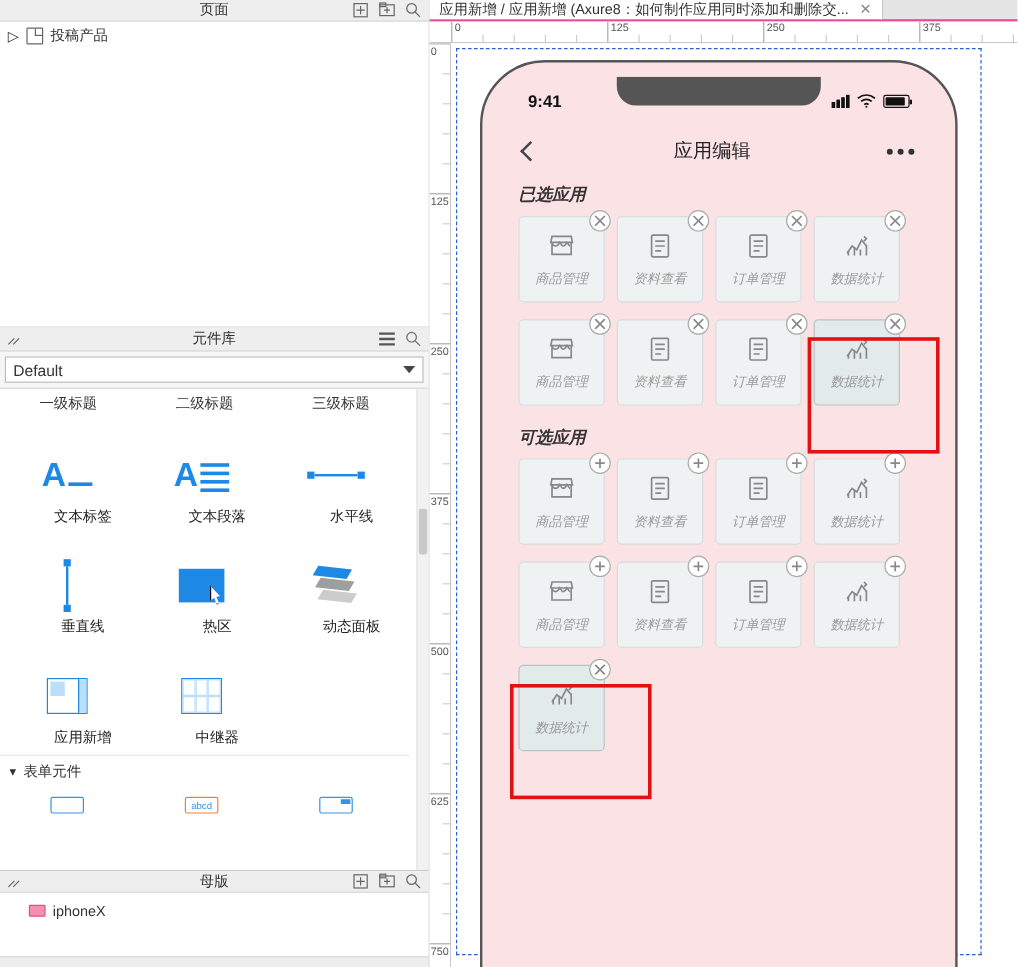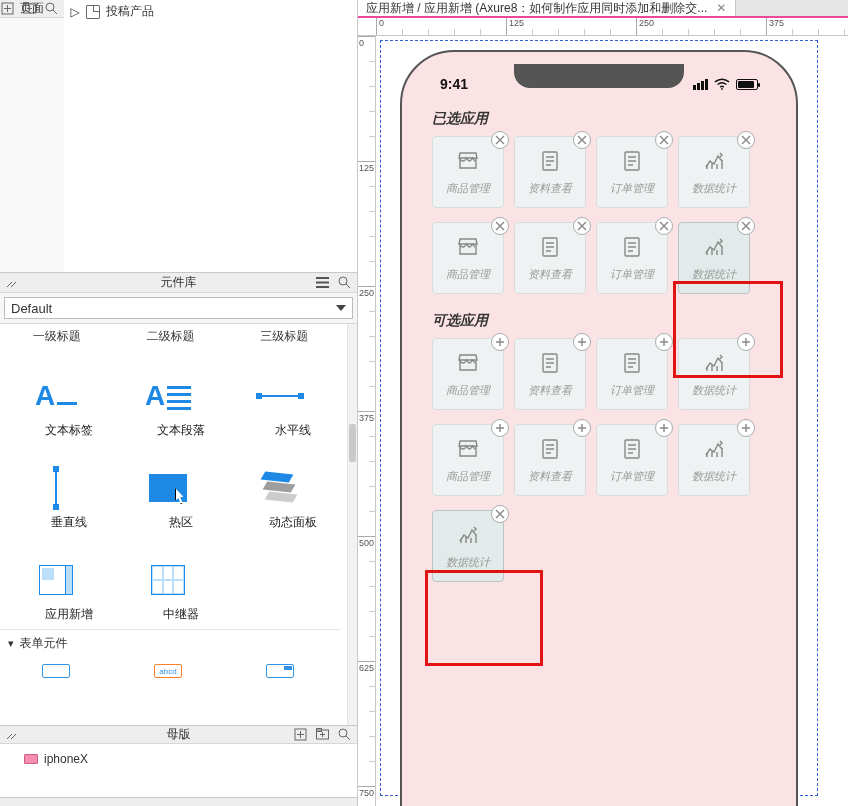--- a/index.html
+++ b/index.html
@@ -3,21 +3,21 @@
 <meta charset="utf-8">
 <style>
   * { box-sizing: border-box; margin: 0; padding: 0; }
   html, body { width: 848px; height: 806px; font-family: "Microsoft YaHei", Arial, sans-serif; font-size: 12px; color: #333; background:#fff; }
   .app-root { display:flex; width:848px; height:806px; }
 
   
   .left-col { width:358px; min-width:358px; display:flex; flex-direction:column; border-right:1px solid #c8c8c8; }
 
   
-  .pages-panel { height:273px; display:flex; border-bottom:1px solid #c8c8c8; background:#f8f8f8; }
+  .pages-panel { height:273px; display:flex; flex-direction:column; border-bottom:1px solid #c8c8c8; background:#f8f8f8; }
   .panel-header { height:18px; display:flex; align-items:center; background:#eee; border-bottom:1px solid #d7d7d7; position:relative; }
   .panel-header .title { position:absolute; left:0; right:0; text-align:center; font-size:12px; color:#333; }
   .panel-header .icons-right { margin-left:auto; display:flex; gap:8px; padding-right:6px; z-index:1; }
   .hdr-icon { width:14px; height:14px; display:inline-flex; align-items:center; justify-content:center; color:#555; cursor:pointer; }
 
   .pages-body { flex:1; background:#fff; overflow:auto; }
   .tree-row { display:flex; align-items:center; height:24px; padding-left:6px; gap:6px; border-bottom:1px solid transparent; }
   .tree-caret { width:10px; height:10px; display:inline-flex; align-items:center; justify-content:center; color:#333; }
   .page-icon { width:14px; height:14px; border:1px solid #666; border-radius:1px; position:relative; }
   .page-icon::after { content:""; position:absolute; top:0; right:0; width:5px; height:5px; border-left:1px solid #666; border-bottom:1px solid #666; }
@@ -487,20 +487,29 @@
                   </span>
                 <svg class="wifi" viewBox="0 0 18 12">
                     <path d="M1 3 Q9 -3 17 3 M4 6 Q9 2 14 6 M7 9 Q9 7 11 9" stroke="#111" fill="none" stroke-width="1.6"></path>
                     <circle cx="9" cy="11" r="1" fill="#111"></circle>
                   </svg>
                 <span class="batt">
                     <span class="lvl"></span>
                   </span>
               </div>
             </div>
+            <div class="nav-bar">
+              <span class="nav-back chev-left"></span>
+              <span>应用编辑</span>
+              <span class="nav-more">
+                  <span></span>
+                  <span></span>
+                  <span></span>
+                </span>
+            </div>
 
             <div class="content">
               <div class="section-title">已选应用</div>
               <div class="app-grid" id="grid-sel-1">
                   <div class="app-tile">
                     <span class="badge">
                       <svg>
                         <use href="#ic-x"></use>
                       </svg>
                     </span>

